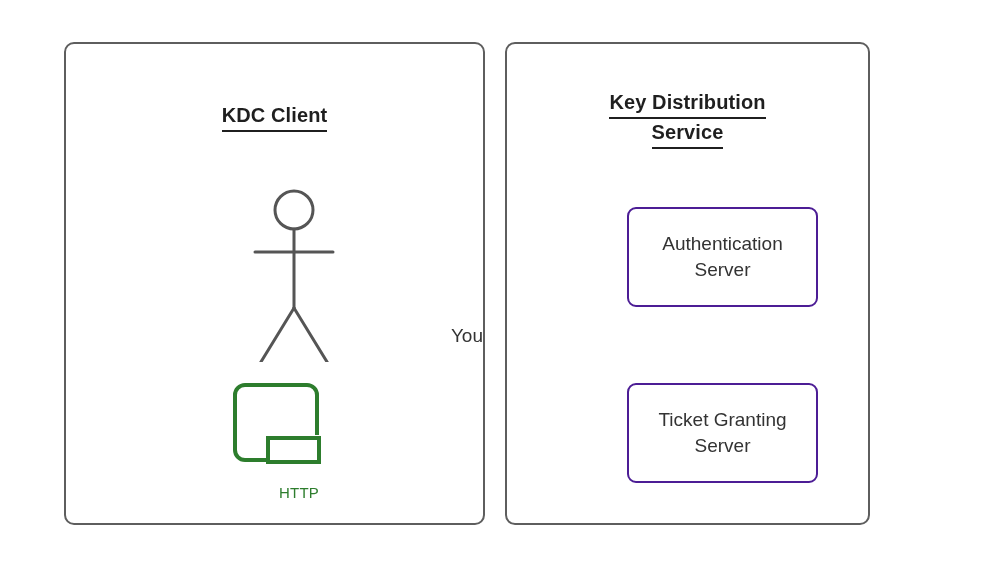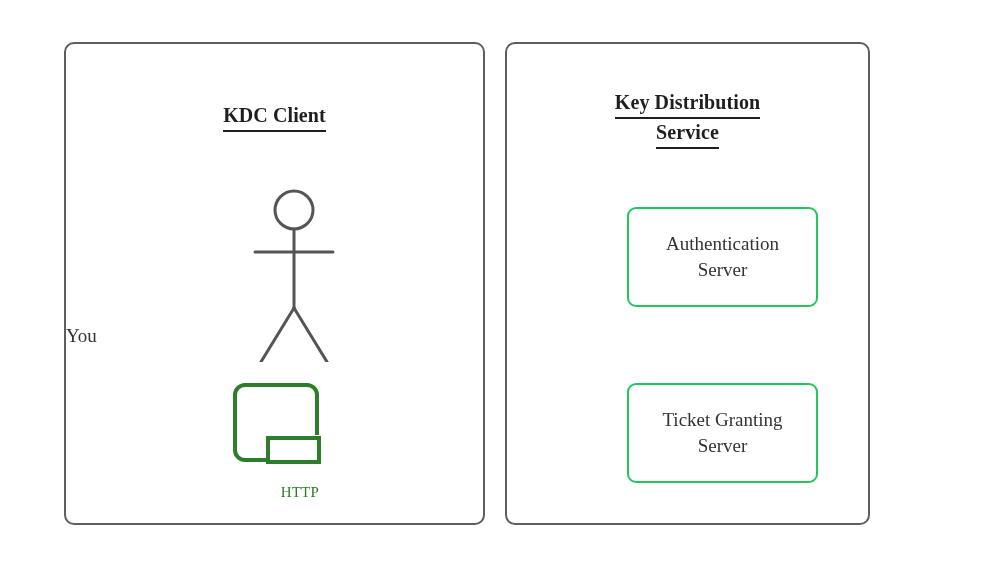--- a/index.html
+++ b/index.html
@@ -11,21 +11,20 @@
     font-family: "Liberation Sans", sans-serif;
     -webkit-font-smoothing: antialiased;
   }
 
   #canvas {
     position: relative;
     width: 990px;
     height: 572px;
     background: #ffffff;
     overflow: hidden;
-    font-family: Liberation Serif, serif;
   }
 
   
   .panel {
     position: absolute;
     box-sizing: border-box;
     background: #ffffff;
     border: 2px solid #5e5e5e;
     border-radius: 10px;
   }
@@ -69,21 +68,21 @@
     top: 118px;
     width: 120px;
     height: 200px;
   }
   #stick-figure svg { display: block; }
 
   .actor-label {
     position: absolute;
     left: 0;
     width: 100%;
-    text-align: left;
+    text-align: right;
     font-size: 19px;
     color: #333333;
   }
   #label-you { top: 281px; }
 
   
   #http-icon {
     position: absolute;
     left: 165px;
     top: 337px;
@@ -113,21 +112,21 @@
     text-align: center;
     font-size: 19px;
     color: #333333;
   }
 
   
   .server-box {
     position: absolute;
     box-sizing: border-box;
     background: #ffffff;
-    border: 2px solid #22c55e;
+    border: 2px solid #4c1d95;
     border-radius: 9px;
     display: flex;
     align-items: center;
     justify-content: center;
     text-align: center;
     font-size: 19px;
     color: #333333;
     line-height: 26px;
     padding: 0 10px;
   }

